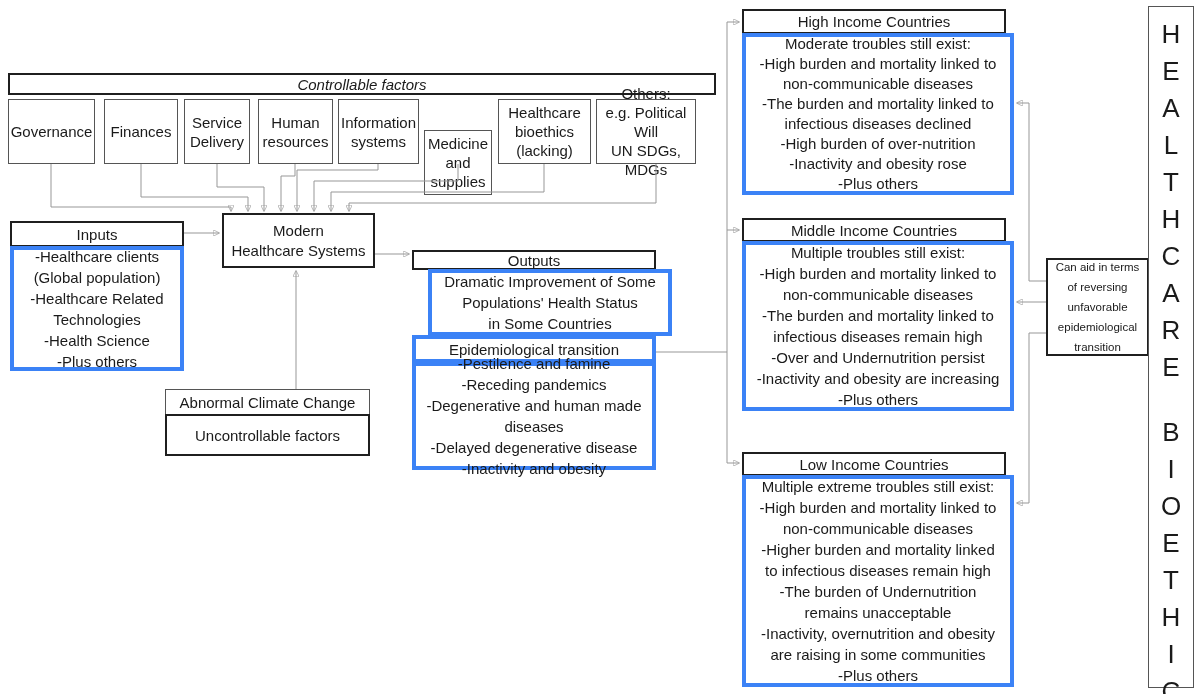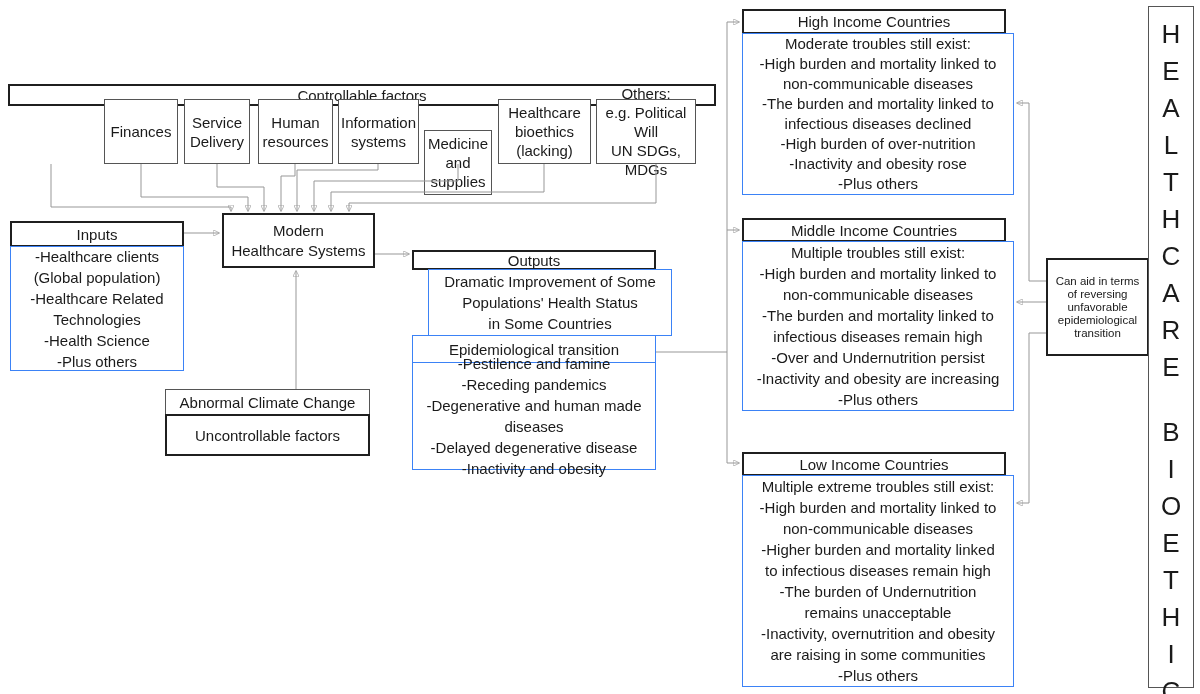--- a/index.html
+++ b/index.html
@@ -7,24 +7,24 @@
     position:relative;width:1200px;height:694px;background:#ffffff;overflow:hidden;
     font-family:"Liberation Sans","DejaVu Sans",sans-serif;color:#1a1a1a;
   }
   .box{
     position:absolute;box-sizing:border-box;background:#fff;
     display:flex;align-items:center;justify-content:center;
     text-align:center;white-space:pre-line;line-height:19px;font-size:15px;
   }
   .strong{border:2px solid #1f1f1f;text-align:center;}
   .mid{border:1px solid #555;}
-  .light{border:1px solid #3b82f6;}
+  .light{border:4px solid #3b82f6;}
 
   
-  .ctl-header{left:8px;top:84px;width:708px;height:22px;}
+  .ctl-header{left:8px;top:73px;width:708px;height:22px;font-style:italic;}
   .factor{top:99px;height:65px;}
   .f0{left:8px;width:87px;}
   .f1{left:104px;width:74px;}
   .f2{left:184px;width:66px;}
   .f3{left:258px;width:75px;}
   .f4{left:338px;width:81px;}
   .f5{left:424px;width:68px;margin-top:31px;}
   .f6{left:498px;width:93px;}
   .f7{left:596px;width:100px;}
 
@@ -45,41 +45,42 @@
   .country-h{left:742px;width:264px;height:25px;}
   .country-b{left:742px;width:272px;}
   .high-h{top:9px;}
   .high-b{top:33px;height:162px;line-height:20px;}
   .mid-h{top:218px;height:24px;}
   .mid-b{top:241px;height:170px;line-height:21px;}
   .low-h{top:452px;height:24px;}
   .low-b{top:475px;height:212px;line-height:21px;}
 
   
-  .canaid{left:1046px;top:258px;width:103px;height:98px;font-size:11.5px;line-height:13px;}
+  .canaid{left:1046px;top:258px;width:103px;height:98px;font-size:11.5px;line-height:20px;}
   .strip{
     left:1148px;top:6px;width:46px;height:682px;
     flex-direction:column;justify-content:flex-start;align-items:center;
   }
   .vword{
     writing-mode:vertical-rl;text-orientation:upright;
     font-size:26px;letter-spacing:0.27em;line-height:1;white-space:nowrap;
   }
   .vword.w1{margin-top:12px;}
   .vword.w2{margin-top:28px;}
 
   svg.wires{position:absolute;left:0;top:0;pointer-events:none;}
   svg.wires path{fill:none;stroke:#979797;stroke-width:1;}
 </style>
 </head>
 <body>
 
 <div class="canvas">
 
   <div class="box strong ctl-header">Controllable factors</div>
+  <div class="box mid factor f0">Governance</div>
   <div class="box mid factor f1">Finances</div>
   <div class="box mid factor f2">Service
 Delivery</div>
   <div class="box mid factor f3">Human
 resources</div>
   <div class="box mid factor f4">Information
 systems</div>
   <div class="box mid factor f5">Medicine
 and
 supplies</div>

